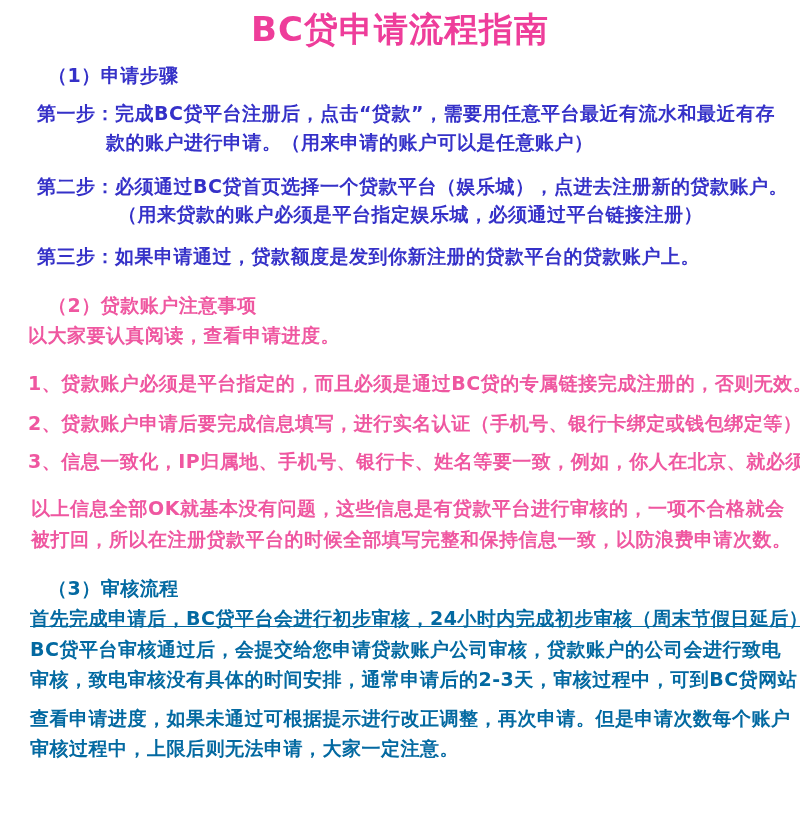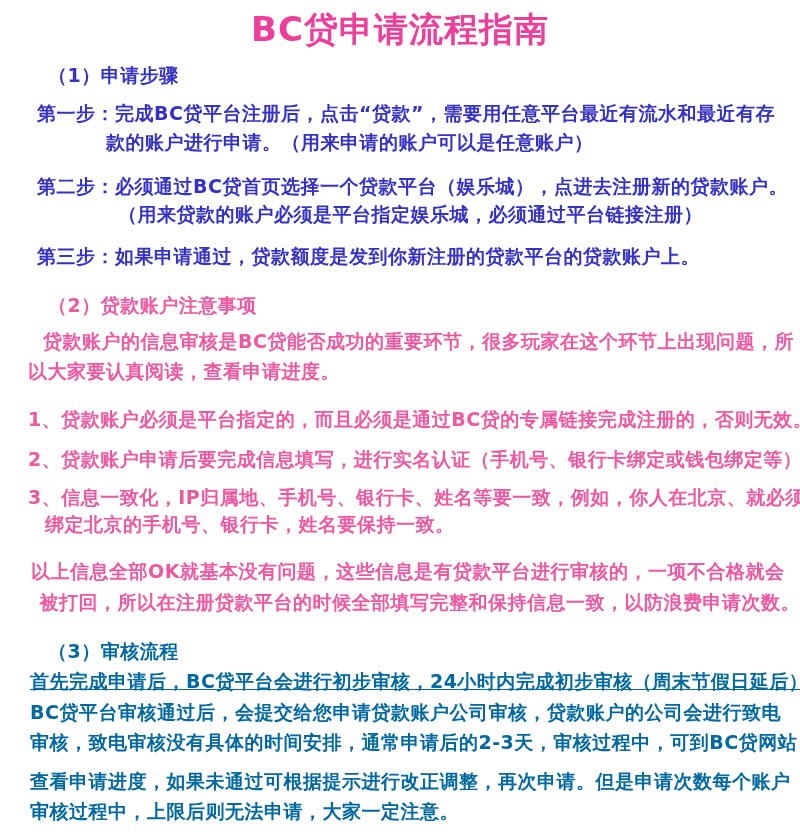--- a/index.html
+++ b/index.html
@@ -43,21 +43,21 @@
   .s2l2          { margin: 5px 8px 0 118px; }
   .s3l1          { margin: 19px 0 0 37px; }
   .h2            { margin-top: 26px; }
   .introl1       { margin: 13px 0 0 43px; }
   .introl2       { margin: 7px  0 0 28px; }
   .point1        { margin: 25px 0 0 28px; }
   .point2        { margin: 17px 0 0 28px; }
   .point3l1      { margin: 15px 0 0 28px; text-align: center; }
   .point3l2      { margin: 4px  0 0 45px; }
   .suml1         { margin: 24px 0 0 31px; }
-  .suml2         { margin: 8px  0 0 31px; text-align: right; }
+  .suml2         { margin: 8px  0 0 31px; }
   .h3            { margin-top: 26px; }
   .redl1         { margin: 7px 0 0 30px; text-decoration: underline; }
   .redl2         { margin: 8px 0 0 30px; }
   .redl3         { margin: 7px 0 16px 30px; }
   .redl4         { margin: 8px 0 0 30px; }
   .redl5         { margin: 7px 0 0 30px; }
 </style>
 </head>
 <body>
 
@@ -66,26 +66,24 @@
   <div class="doc-title">BC贷申请流程指南</div>
 
   <div class="line blue heading h1">（1）申请步骤</div>
   <div class="line blue s1l1">第一步：完成BC贷平台注册后，点击“贷款”，需要用任意平台最近有流水和最近有存</div>
   <div class="line blue s1l2">款的账户进行申请。（用来申请的账户可以是任意账户）</div>
   <div class="line blue s2l1">第二步：必须通过BC贷首页选择一个贷款平台（娱乐城），点进去注册新的贷款账户。</div>
   <div class="line blue s2l2">（用来贷款的账户必须是平台指定娱乐城，必须通过平台链接注册）</div>
   <div class="line blue s3l1">第三步：如果申请通过，贷款额度是发到你新注册的贷款平台的贷款账户上。</div>
 
   <div class="line pink heading h2">（2）贷款账户注意事项</div>
-  <div class="line pink introl1">贷款账户的信息审核是BC贷能否成功的重要环节，很多玩家在这个环节上出现问题，所</div>
   <div class="line pink introl2">以大家要认真阅读，查看申请进度。</div>
   <div class="line pink point1">1、贷款账户必须是平台指定的，而且必须是通过BC贷的专属链接完成注册的，否则无效。</div>
   <div class="line pink point2">2、贷款账户申请后要完成信息填写，进行实名认证（手机号、银行卡绑定或钱包绑定等）</div>
   <div class="line pink point3l1">3、信息一致化，IP归属地、手机号、银行卡、姓名等要一致，例如，你人在北京、就必须</div>
-  <div class="line pink point3l2">绑定北京的手机号、银行卡，姓名要保持一致。</div>
   <div class="line pink suml1">以上信息全部OK就基本没有问题，这些信息是有贷款平台进行审核的，一项不合格就会</div>
   <div class="line pink suml2">被打回，所以在注册贷款平台的时候全部填写完整和保持信息一致，以防浪费申请次数。</div>
 
   <div class="line red heading h3">（3）审核流程</div>
   <div class="line red redl1">首先完成申请后，BC贷平台会进行初步审核，24小时内完成初步审核（周末节假日延后）</div>
   <div class="line red redl2">BC贷平台审核通过后，会提交给您申请贷款账户公司审核，贷款账户的公司会进行致电</div>
   <div class="line red redl3">审核，致电审核没有具体的时间安排，通常申请后的2-3天，审核过程中，可到BC贷网站</div>
   <div class="line red redl4">查看申请进度，如果未通过可根据提示进行改正调整，再次申请。但是申请次数每个账户</div>
   <div class="line red redl5">审核过程中，上限后则无法申请，大家一定注意。</div>
 

